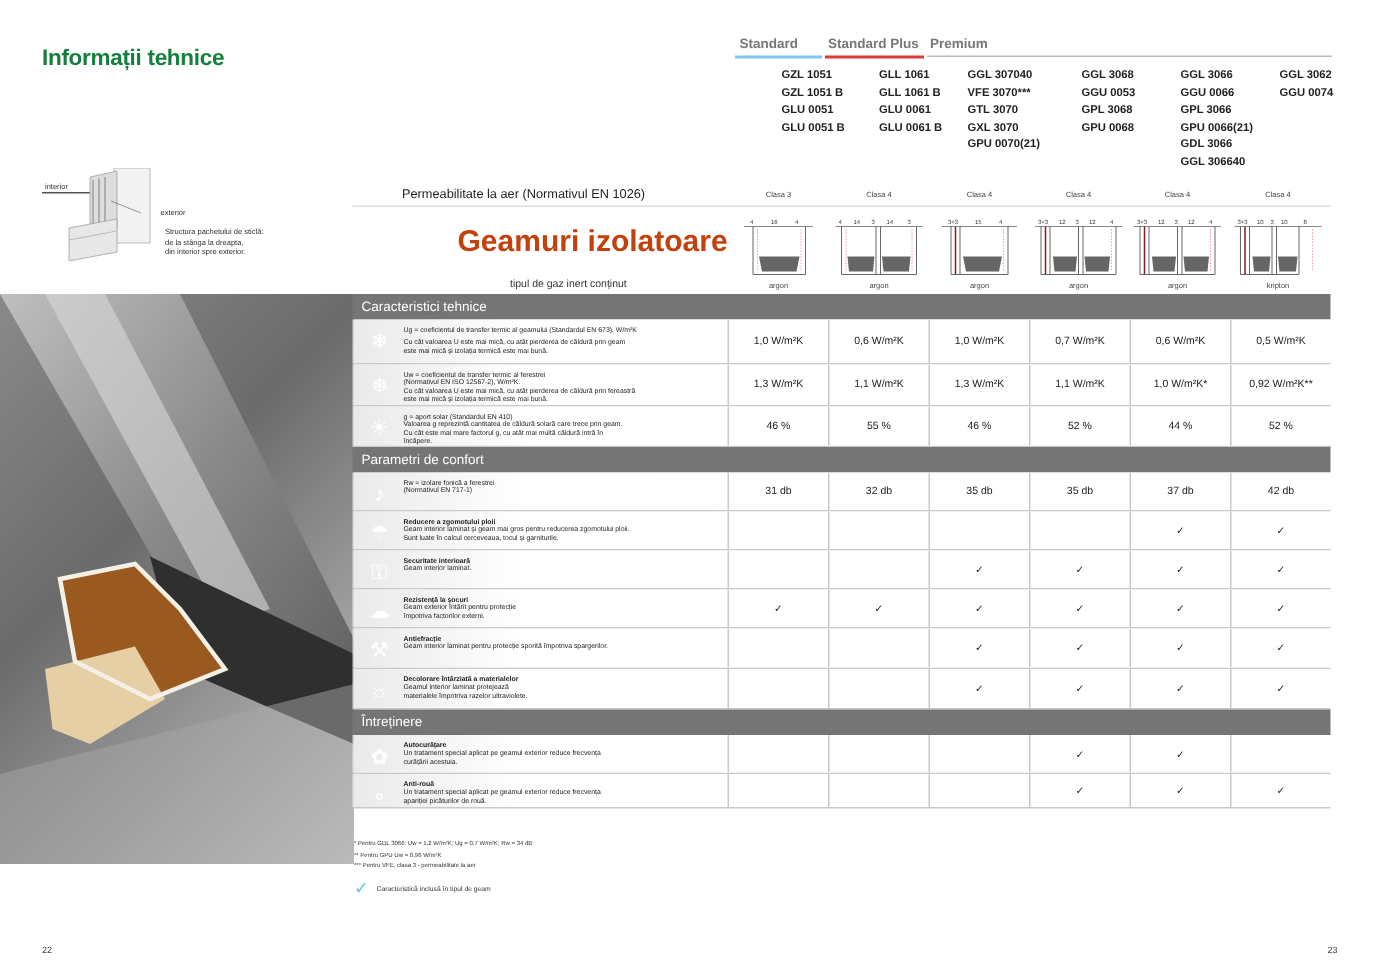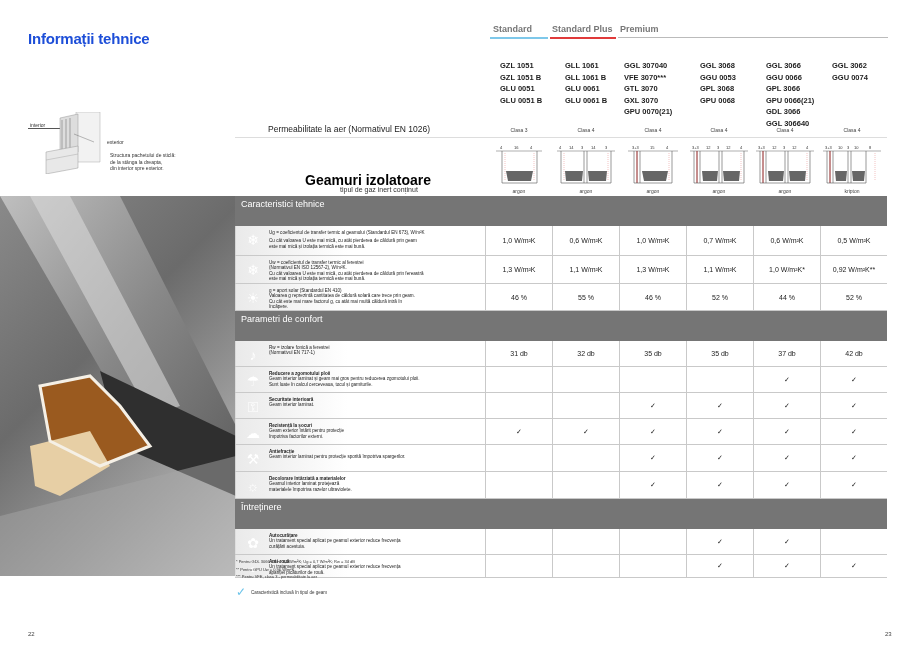--- a/index.html
+++ b/index.html
@@ -1,44 +1,44 @@
 <!DOCTYPE html>
 <html><head>
 <meta charset="utf-8">
 <style>
   * { box-sizing: border-box; margin: 0; padding: 0; }
   body { width: 920px; height: 650px; background: #fff; font-family: "Liberation Sans", sans-serif; color: #222; position: relative; overflow: hidden; }
   .abs { position: absolute; }
-  .title { left: 28px; top: 30px; font-size: 15px; font-weight: bold; letter-spacing: -0.2px; color: #1d4ed8; }
+  .title { left: 28px; top: 30px; font-size: 15px; font-weight: bold; letter-spacing: -0.2px; color: #15803d; }
 
   
   .series-head { top: 24px; font-size: 9px; font-weight: bold; color: #777; padding-bottom: 20px; }
   .series-line { top: 37px; height: 2px; }
-  .models { top: 60px; font-size: 7.5px; font-weight: bold; line-height: 11.6px; color: #222; }
+  .models { top: 44px; font-size: 7.5px; font-weight: bold; line-height: 11.6px; color: #222; margin-left: 21px; }
   .models div { white-space: nowrap; }
 
   
   .win-img { left: 38px; top: 112px; width: 65px; height: 62px; }
   .lbl-small { font-size: 5px; color: #333; }
   .caption { left: 110px; top: 152px; font-size: 5px; color: #333; line-height: 6.5px; }
 
   .perm-label { left: 268px; top: 124px; font-size: 8.5px; color: #222; }
   .perm-line { left: 235px; top: 137px; width: 652px; height: 1px; background: #ddd; }
   .classa { top: 127px; font-size: 5px; color: #444; width: 66px; text-align: center; }
-  .geam-title { left: 305px; top: 150px; font-size: 14px; font-weight: bold; color: #000000; margin-top: 22px; }
+  .geam-title { left: 305px; top: 150px; font-size: 20px; font-weight: bold; color: #c2410c; }
   .gas-label { left: 340px; top: 186px; font-size: 7px; color: #333; }
   .gas { top: 188px; font-size: 5px; color: #444; width: 66px; text-align: center; }
   .glass-diagram { top: 143px; width: 66px; height: 44px; }
 
   
   .photo { left: 0; top: 196px; width: 236px; height: 380px; background: linear-gradient(135deg, #8a8a8a 0%, #6b6b6b 40%, #9a9a9a 70%, #cfcfcf 100%); overflow: hidden; }
 
   
   .table { left: 235px; top: 196px; width: 652px; }
-  .sec-head { height: 30px; background: #757575; color: #fff; font-size: 9px; padding-left: 6px; line-height: 17px; }
+  .sec-head { height: 17px; background: #757575; color: #fff; font-size: 9px; padding-left: 6px; line-height: 17px; }
   .row { display: flex; border-bottom: 1px solid #c9c9c9; background: transparent; }
   .row .desc { width: 250px; display: flex; align-items: flex-start; padding: 3px 2px; background: linear-gradient(90deg, rgba(230,230,230,0.85) 0%, rgba(255,255,255,0.95) 45%, #fff 100%); }
   .row .icon { width: 32px; height: 22px; flex: none; display: flex; align-items: center; justify-content: center; color: #fff; font-size: 14px; }
   .row .txt { font-size: 4.6px; line-height: 5.4px; color: #222; padding-top: 1px; }
   .row .txt b { font-weight: bold; }
   .row .cell { width: 67px; border-left: 1px solid #c9c9c9; display: flex; align-items: center; justify-content: center; font-size: 7px; color: #222; background: #fff; }
   .check { color: #6cc4ea; font-size: 10px; }
 
   .foot { left: 236px; top: 558px; font-size: 4px; color: #333; line-height: 7.5px; }
   .foot-check { left: 236px; top: 585px; font-size: 4.5px; color: #333; display: flex; align-items: center; gap: 5px; }

